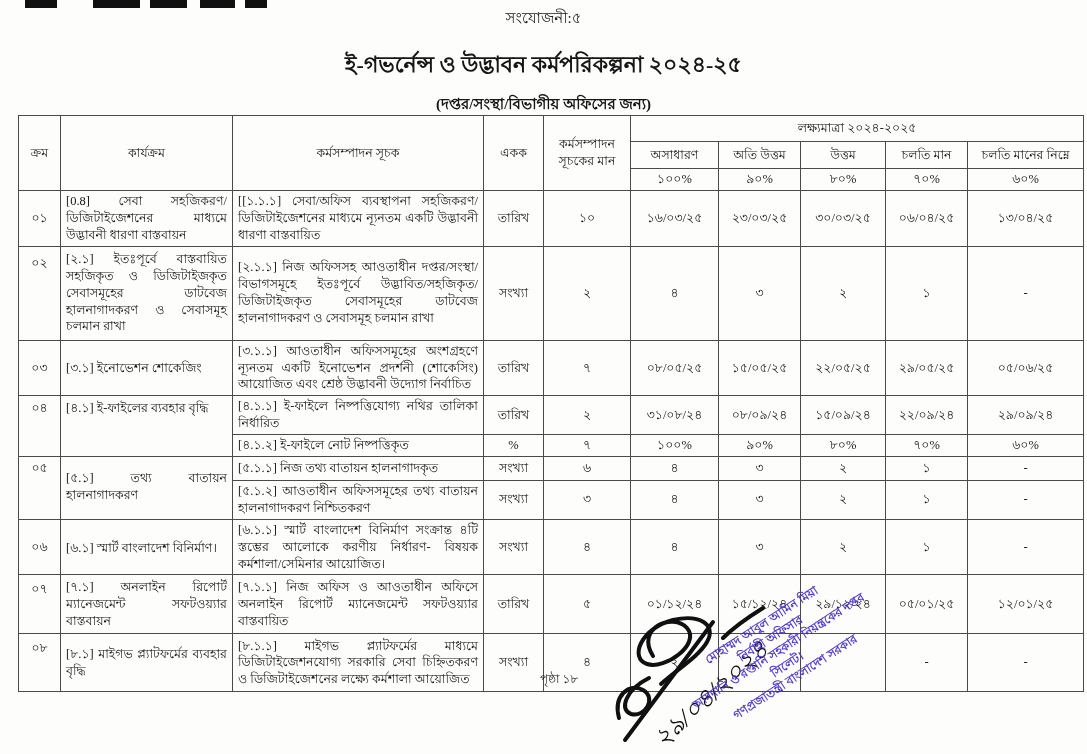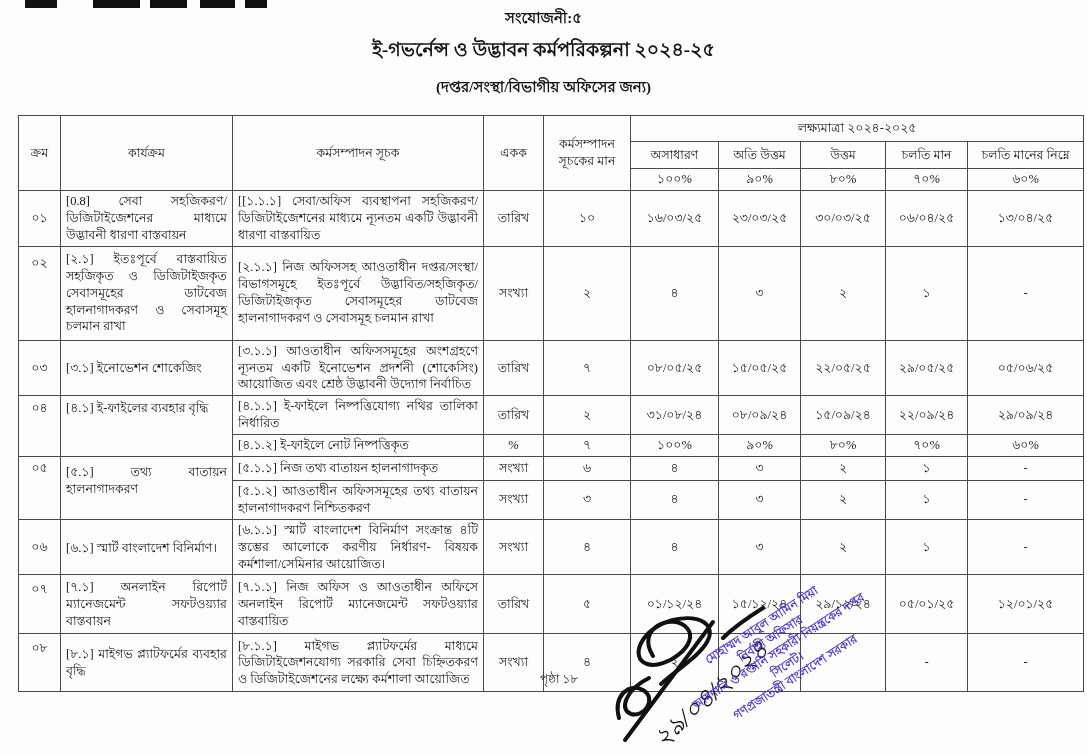--- a/index.html
+++ b/index.html
@@ -6,22 +6,22 @@
   body{
     width:1087px;height:754px;position:relative;overflow:hidden;
     background:#fdfdfc;color:#161616;
     font-family:"Liberation Serif","DejaVu Serif",serif;
   }
   
   .scan-mark{position:absolute;top:0;height:8px;background:#111;}
 
   
   .doc-head{position:absolute;left:0;top:6px;width:100%;text-align:center;}
-  .annex{font-size:15px;font-weight:bold;margin-bottom:4px;}
-  .title{font-size:19px;font-weight:bold;margin-bottom:8px;}
+  .annex{font-size:15px;font-weight:normal;margin-bottom:16px;}
+  .title{font-size:22px;font-weight:bold;margin-bottom:8px;}
   .subtitle{font-size:15px;font-weight:bold;margin-bottom:9px;}
   .office{font-size:14px;font-weight:bold;}
 
   
   table.plan{
     position:absolute;left:18px;top:115px;width:1065px;
     border-collapse:collapse;table-layout:fixed;
     font-size:12.5px;line-height:1.35;
   }
   table.plan td,table.plan th{
@@ -157,21 +157,21 @@
     <td class="c">৭</td>
     <td class="c">১০০%</td>
     <td class="c">৯০%</td>
     <td class="c">৮০%</td>
     <td class="c">৭০%</td>
     <td class="c">৬০%</td>
   </tr>
 
   <tr class="r5">
     <td class="c" rowspan="2" style="vertical-align:top;padding-top:3px">০৫</td>
-    <td class="j" rowspan="2" style="vertical-align:top;padding-top:7px">[৫.১] তথ্য বাতায়ন হালনাগাদকরণ</td>
+    <td class="j" rowspan="2" style="vertical-align:top;padding-top:13px">[৫.১] তথ্য বাতায়ন হালনাগাদকরণ</td>
     <td class="j">[৫.১.১] নিজ তথ্য বাতায়ন হালনাগাদকৃত</td>
     <td class="c">সংখ্যা</td>
     <td class="c">৬</td>
     <td class="c">৪</td>
     <td class="c">৩</td>
     <td class="c">২</td>
     <td class="c">১</td>
     <td class="c">-</td>
   </tr>
   <tr class="r6">

